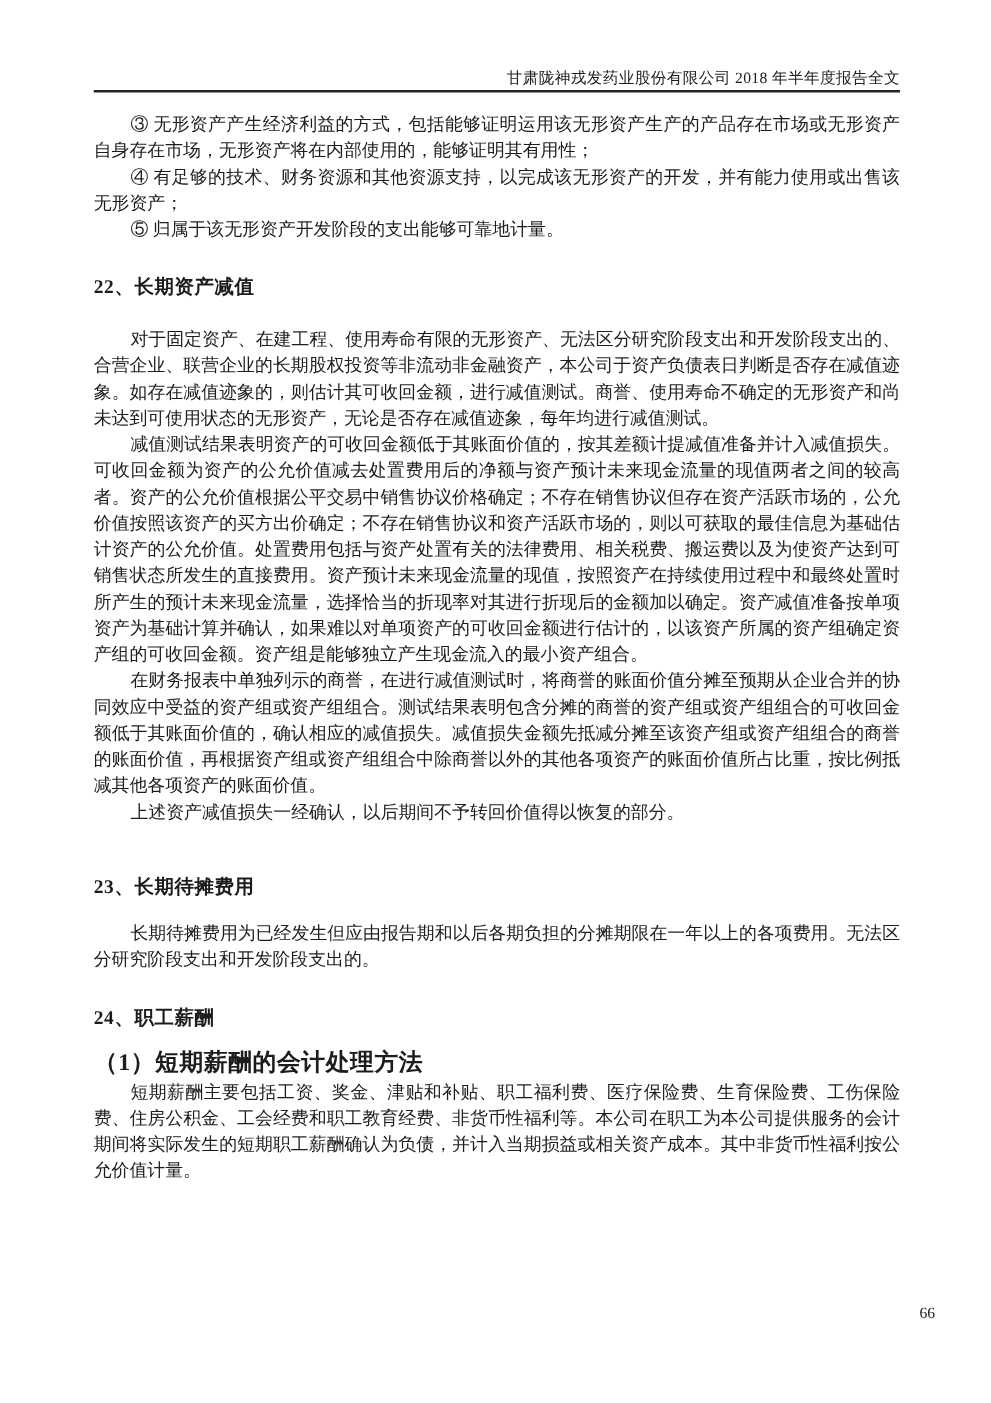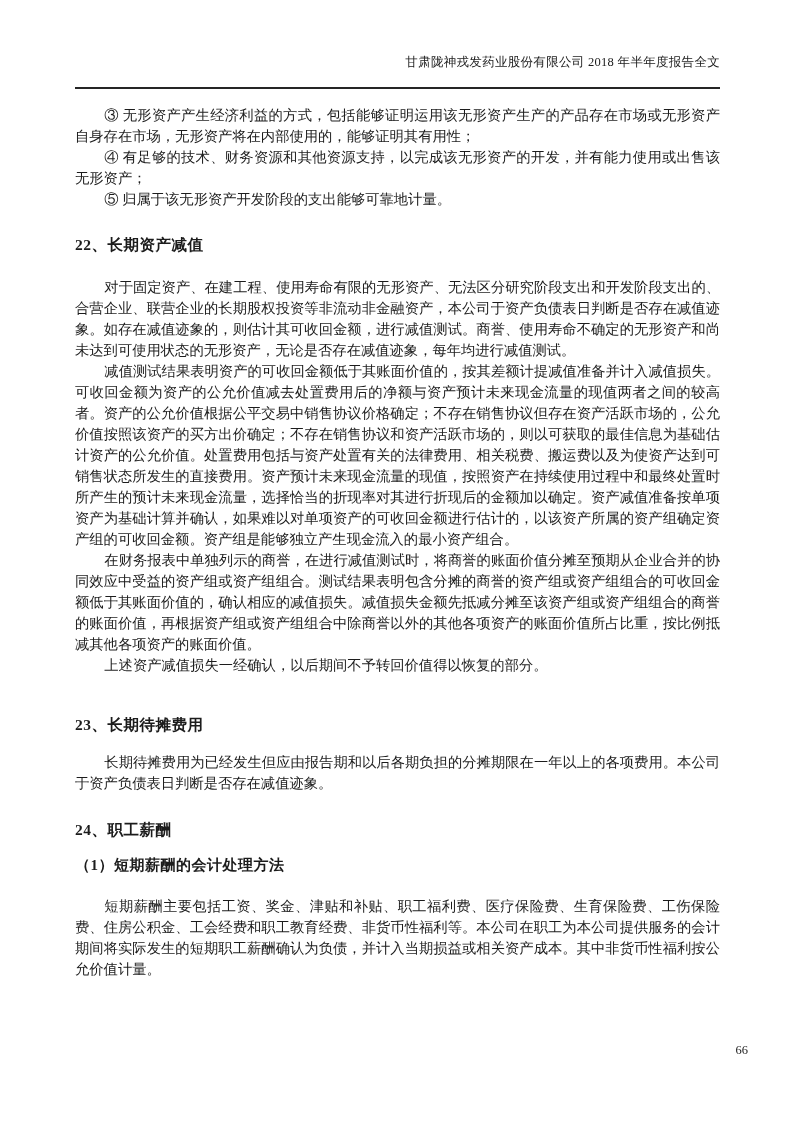--- a/index.html
+++ b/index.html
@@ -17,21 +17,21 @@
     overflow: hidden;
   }
   .content {
     position: absolute;
     left: 75px;
     top: 0;
     width: 645px;
   }
   .header {
     padding-top: 53px;
-    padding-bottom: 16px;
+    padding-bottom: 1px;
     border-bottom: 2px solid #252525;
     text-align: right;
     font-size: 12.5px;
     line-height: 18px;
     letter-spacing: 0.3px;
   }
   .para {
     margin: 0;
     font-size: 14.3px;
     line-height: 21px;
@@ -52,22 +52,22 @@
   }
   .h2.gap-lg {
     margin-top: 38px;
     margin-bottom: 16px;
   }
   .h2.gap-md {
     margin-top: 25px;
     margin-bottom: 14px;
   }
   .h3 {
-    margin: 0 0 20px 0;
-    font-size: 15px;
+    margin: 0 0 3px 0;
+    font-size: 19px;
     line-height: 21px;
     font-weight: bold;
     letter-spacing: 0.5px;
   }
   .para + .para {
     margin-top: 0;
   }
   .page-number {
     position: absolute;
     top: 1042px;
@@ -93,21 +93,21 @@
 
     <div class="h2">22、长期资产减值</div>
 
     <p class="para">对于固定资产、在建工程、使用寿命有限的无形资产、无法区分研究阶段支出和开发阶段支出的、合营企业、联营企业的长期股权投资等非流动非金融资产，本公司于资产负债表日判断是否存在减值迹象。如存在减值迹象的，则估计其可收回金额，进行减值测试。商誉、使用寿命不确定的无形资产和尚未达到可使用状态的无形资产，无论是否存在减值迹象，每年均进行减值测试。</p>
     <p class="para">减值测试结果表明资产的可收回金额低于其账面价值的，按其差额计提减值准备并计入减值损失。可收回金额为资产的公允价值减去处置费用后的净额与资产预计未来现金流量的现值两者之间的较高者。资产的公允价值根据公平交易中销售协议价格确定；不存在销售协议但存在资产活跃市场的，公允价值按照该资产的买方出价确定；不存在销售协议和资产活跃市场的，则以可获取的最佳信息为基础估计资产的公允价值。处置费用包括与资产处置有关的法律费用、相关税费、搬运费以及为使资产达到可销售状态所发生的直接费用。资产预计未来现金流量的现值，按照资产在持续使用过程中和最终处置时所产生的预计未来现金流量，选择恰当的折现率对其进行折现后的金额加以确定。资产减值准备按单项资产为基础计算并确认，如果难以对单项资产的可收回金额进行估计的，以该资产所属的资产组确定资产组的可收回金额。资产组是能够独立产生现金流入的最小资产组合。</p>
     <p class="para">在财务报表中单独列示的商誉，在进行减值测试时，将商誉的账面价值分摊至预期从企业合并的协同效应中受益的资产组或资产组组合。测试结果表明包含分摊的商誉的资产组或资产组组合的可收回金额低于其账面价值的，确认相应的减值损失。减值损失金额先抵减分摊至该资产组或资产组组合的商誉的账面价值，再根据资产组或资产组组合中除商誉以外的其他各项资产的账面价值所占比重，按比例抵减其他各项资产的账面价值。</p>
     <p class="para">上述资产减值损失一经确认，以后期间不予转回价值得以恢复的部分。</p>
 
     <div class="h2 gap-lg">23、长期待摊费用</div>
 
-    <p class="para">长期待摊费用为已经发生但应由报告期和以后各期负担的分摊期限在一年以上的各项费用。本公司于资产负债表日判断是否存在减值迹象。</p>
+    <p class="para">长期待摊费用为已经发生但应由报告期和以后各期负担的分摊期限在一年以上的各项费用。无法区分研究阶段支出和开发阶段支出的。</p>
 
     <div class="h2 gap-md">24、职工薪酬</div>
 
     <div class="h3">（1）短期薪酬的会计处理方法</div>
 
     <p class="para">短期薪酬主要包括工资、奖金、津贴和补贴、职工福利费、医疗保险费、生育保险费、工伤保险费、住房公积金、工会经费和职工教育经费、非货币性福利等。本公司在职工为本公司提供服务的会计期间将实际发生的短期职工薪酬确认为负债，并计入当期损益或相关资产成本。其中非货币性福利按公允价值计量。</p>
 
   </div>
 
   <div class="page-number">66</div>

